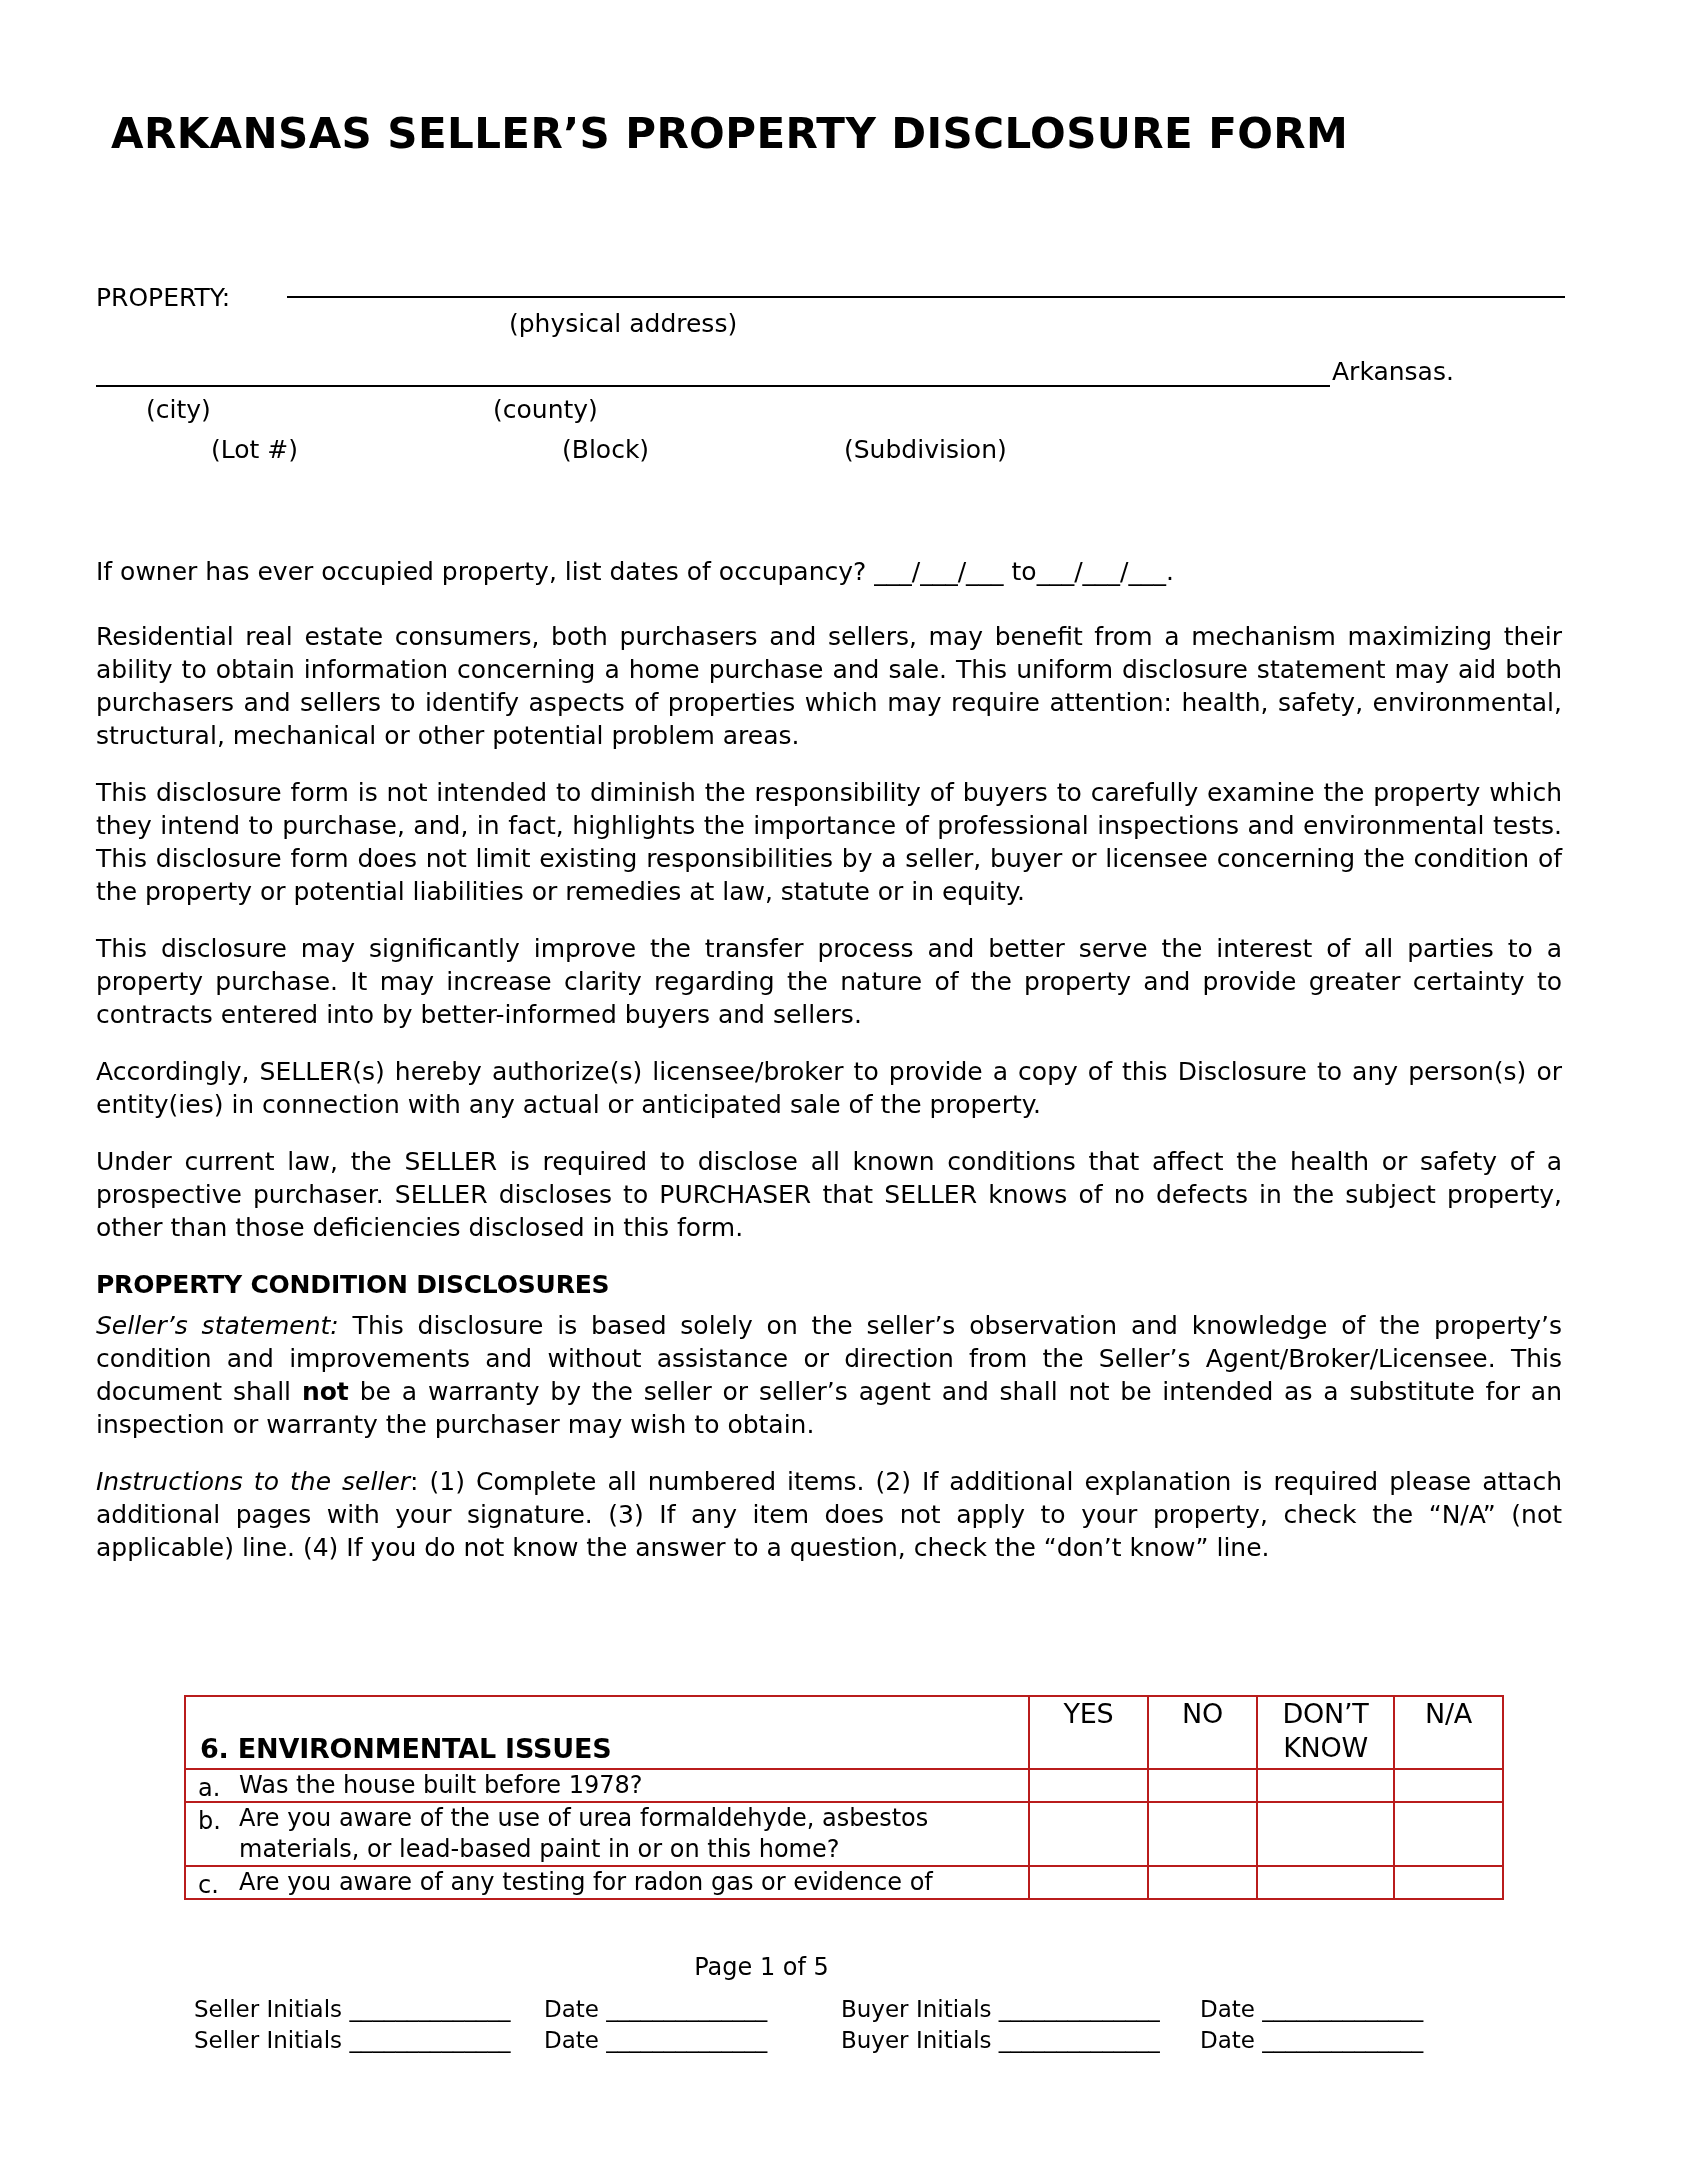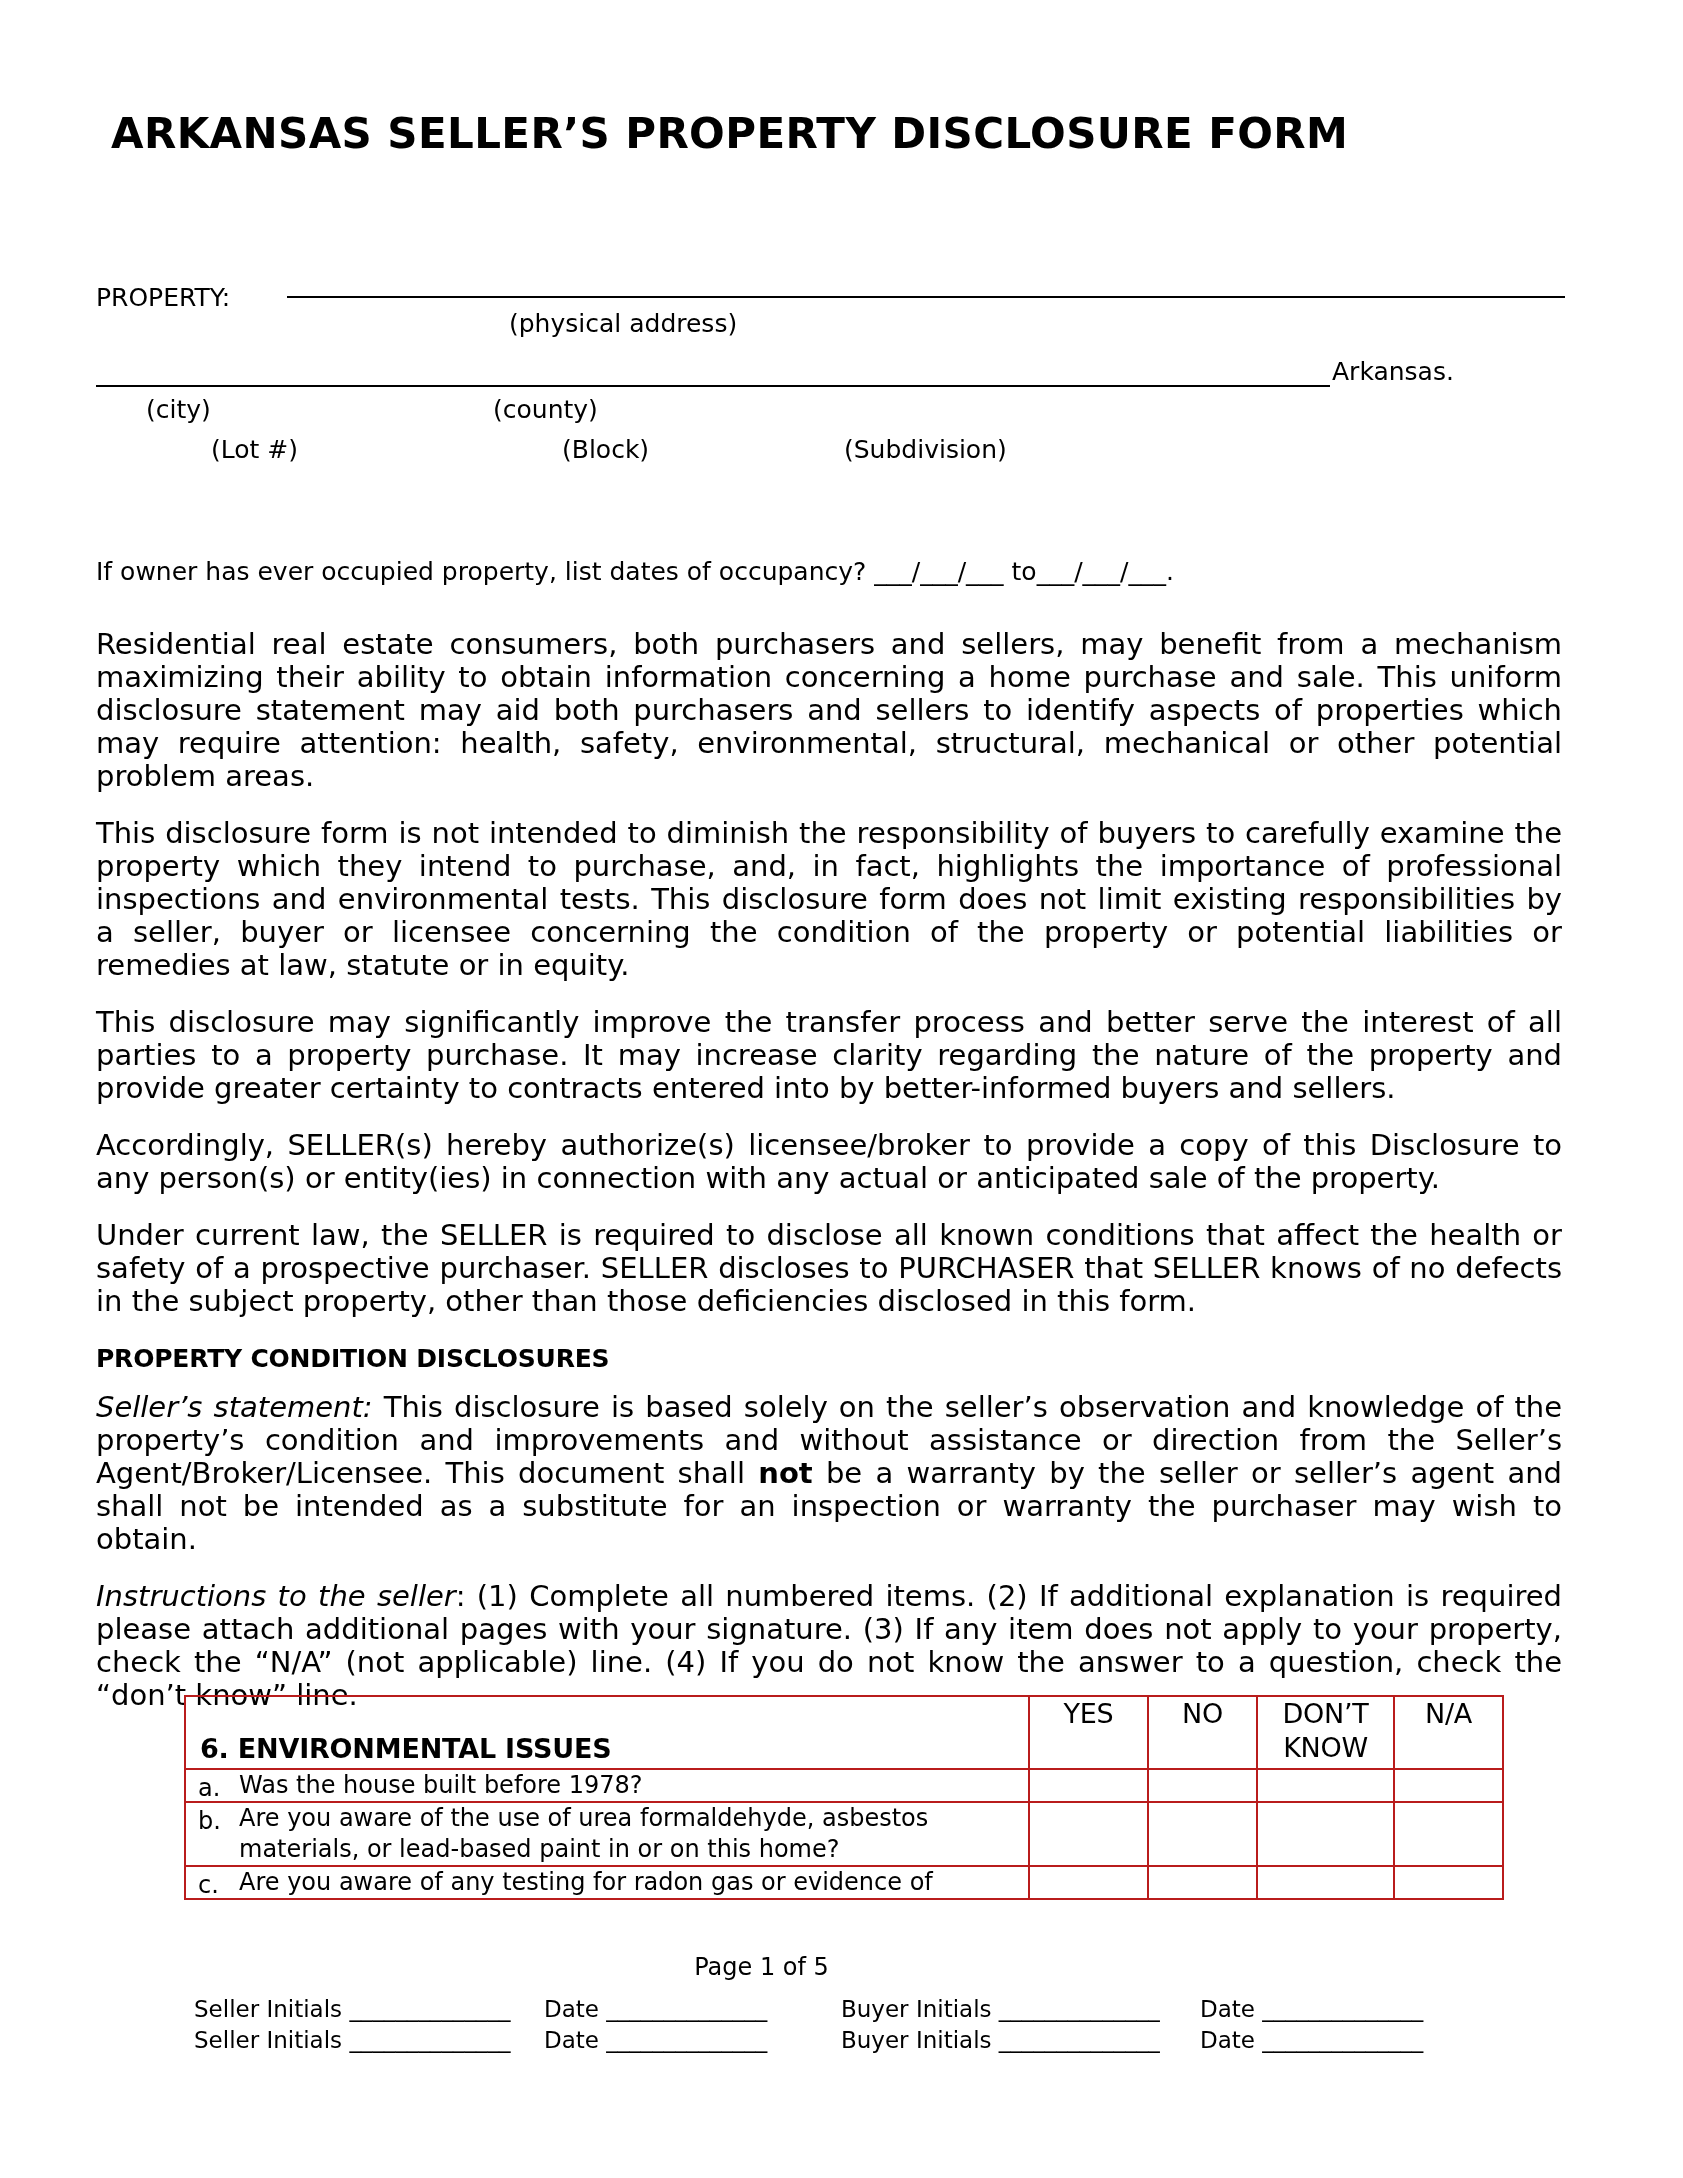--- a/index.html
+++ b/index.html
@@ -72,22 +72,22 @@
   }
 
   
   .body-area {
     position: absolute;
     left: 96px;
     top: 612px;
     width: 1466px;
   }
   p.para {
-    margin: 16px 0 24px 0;
-    font-size: 29px;
+    margin: 8px 0 24px 0;
+    font-size: 25px;
     line-height: 33px;
     text-align: justify;
     text-justify: inter-word;
   }
 
   .section-head {
     font-size: 25px;
     font-weight: bold;
     margin: 0 0 0 0;
     line-height: 33px;

